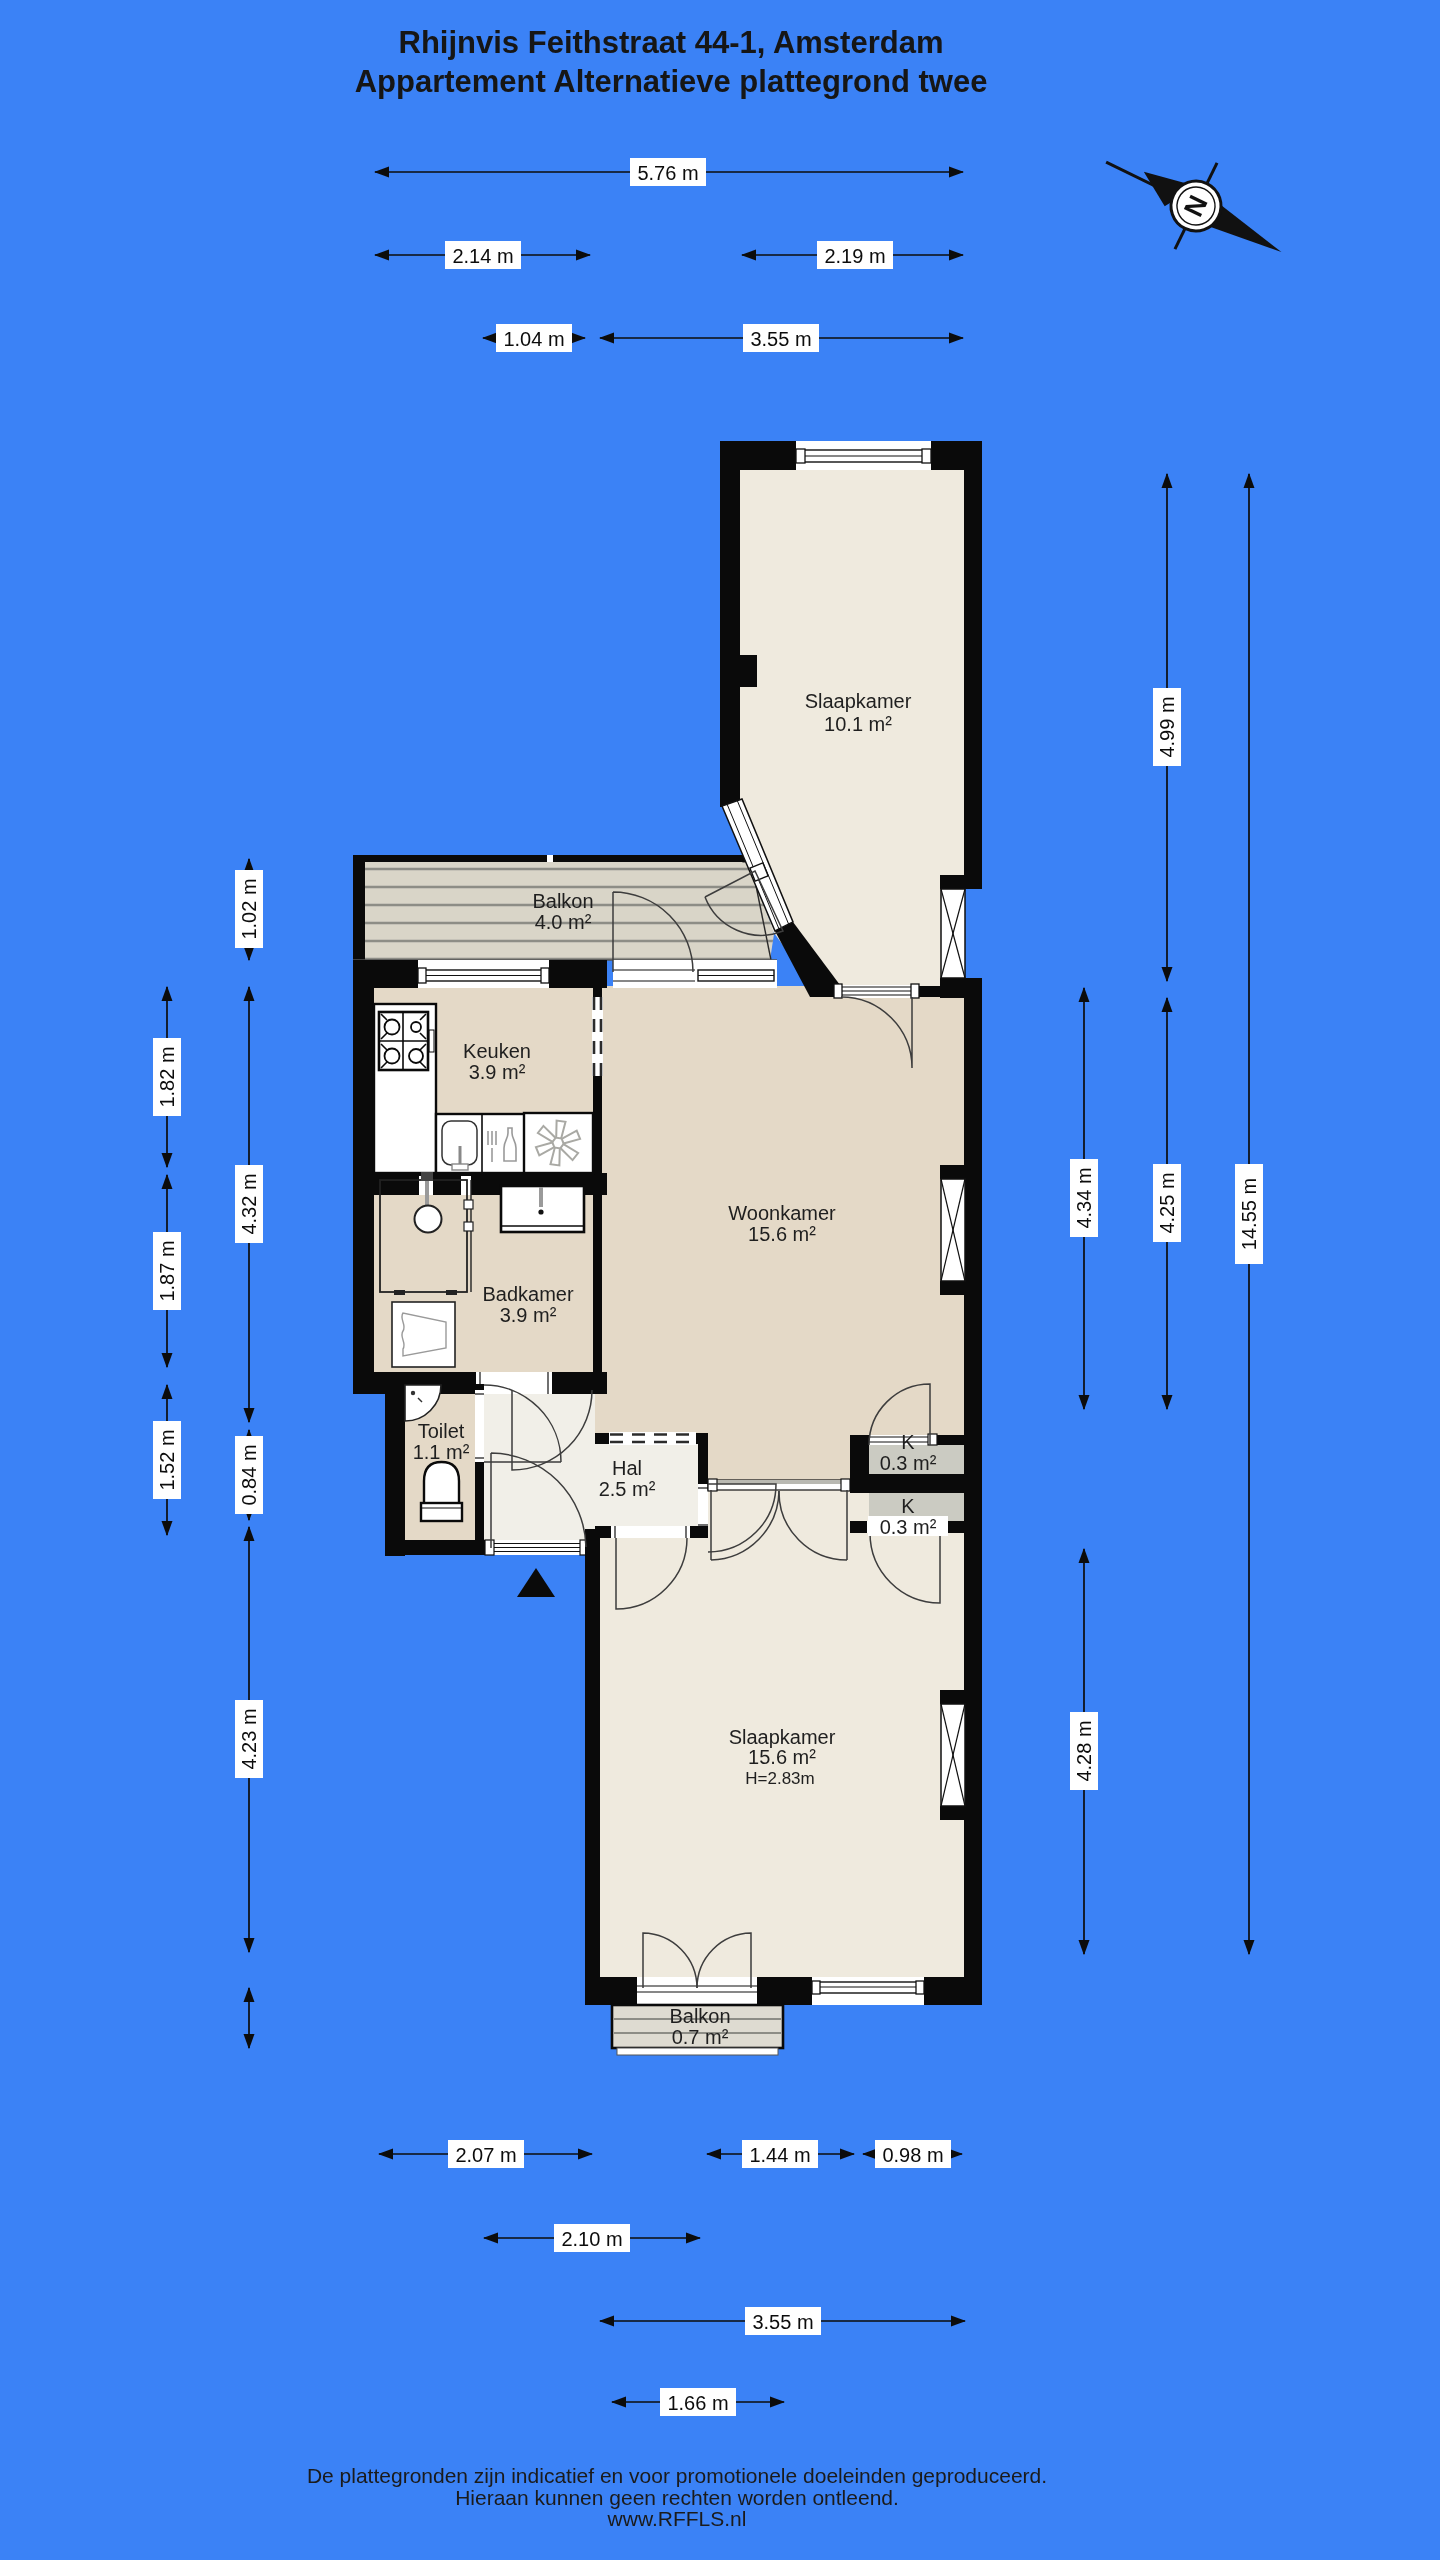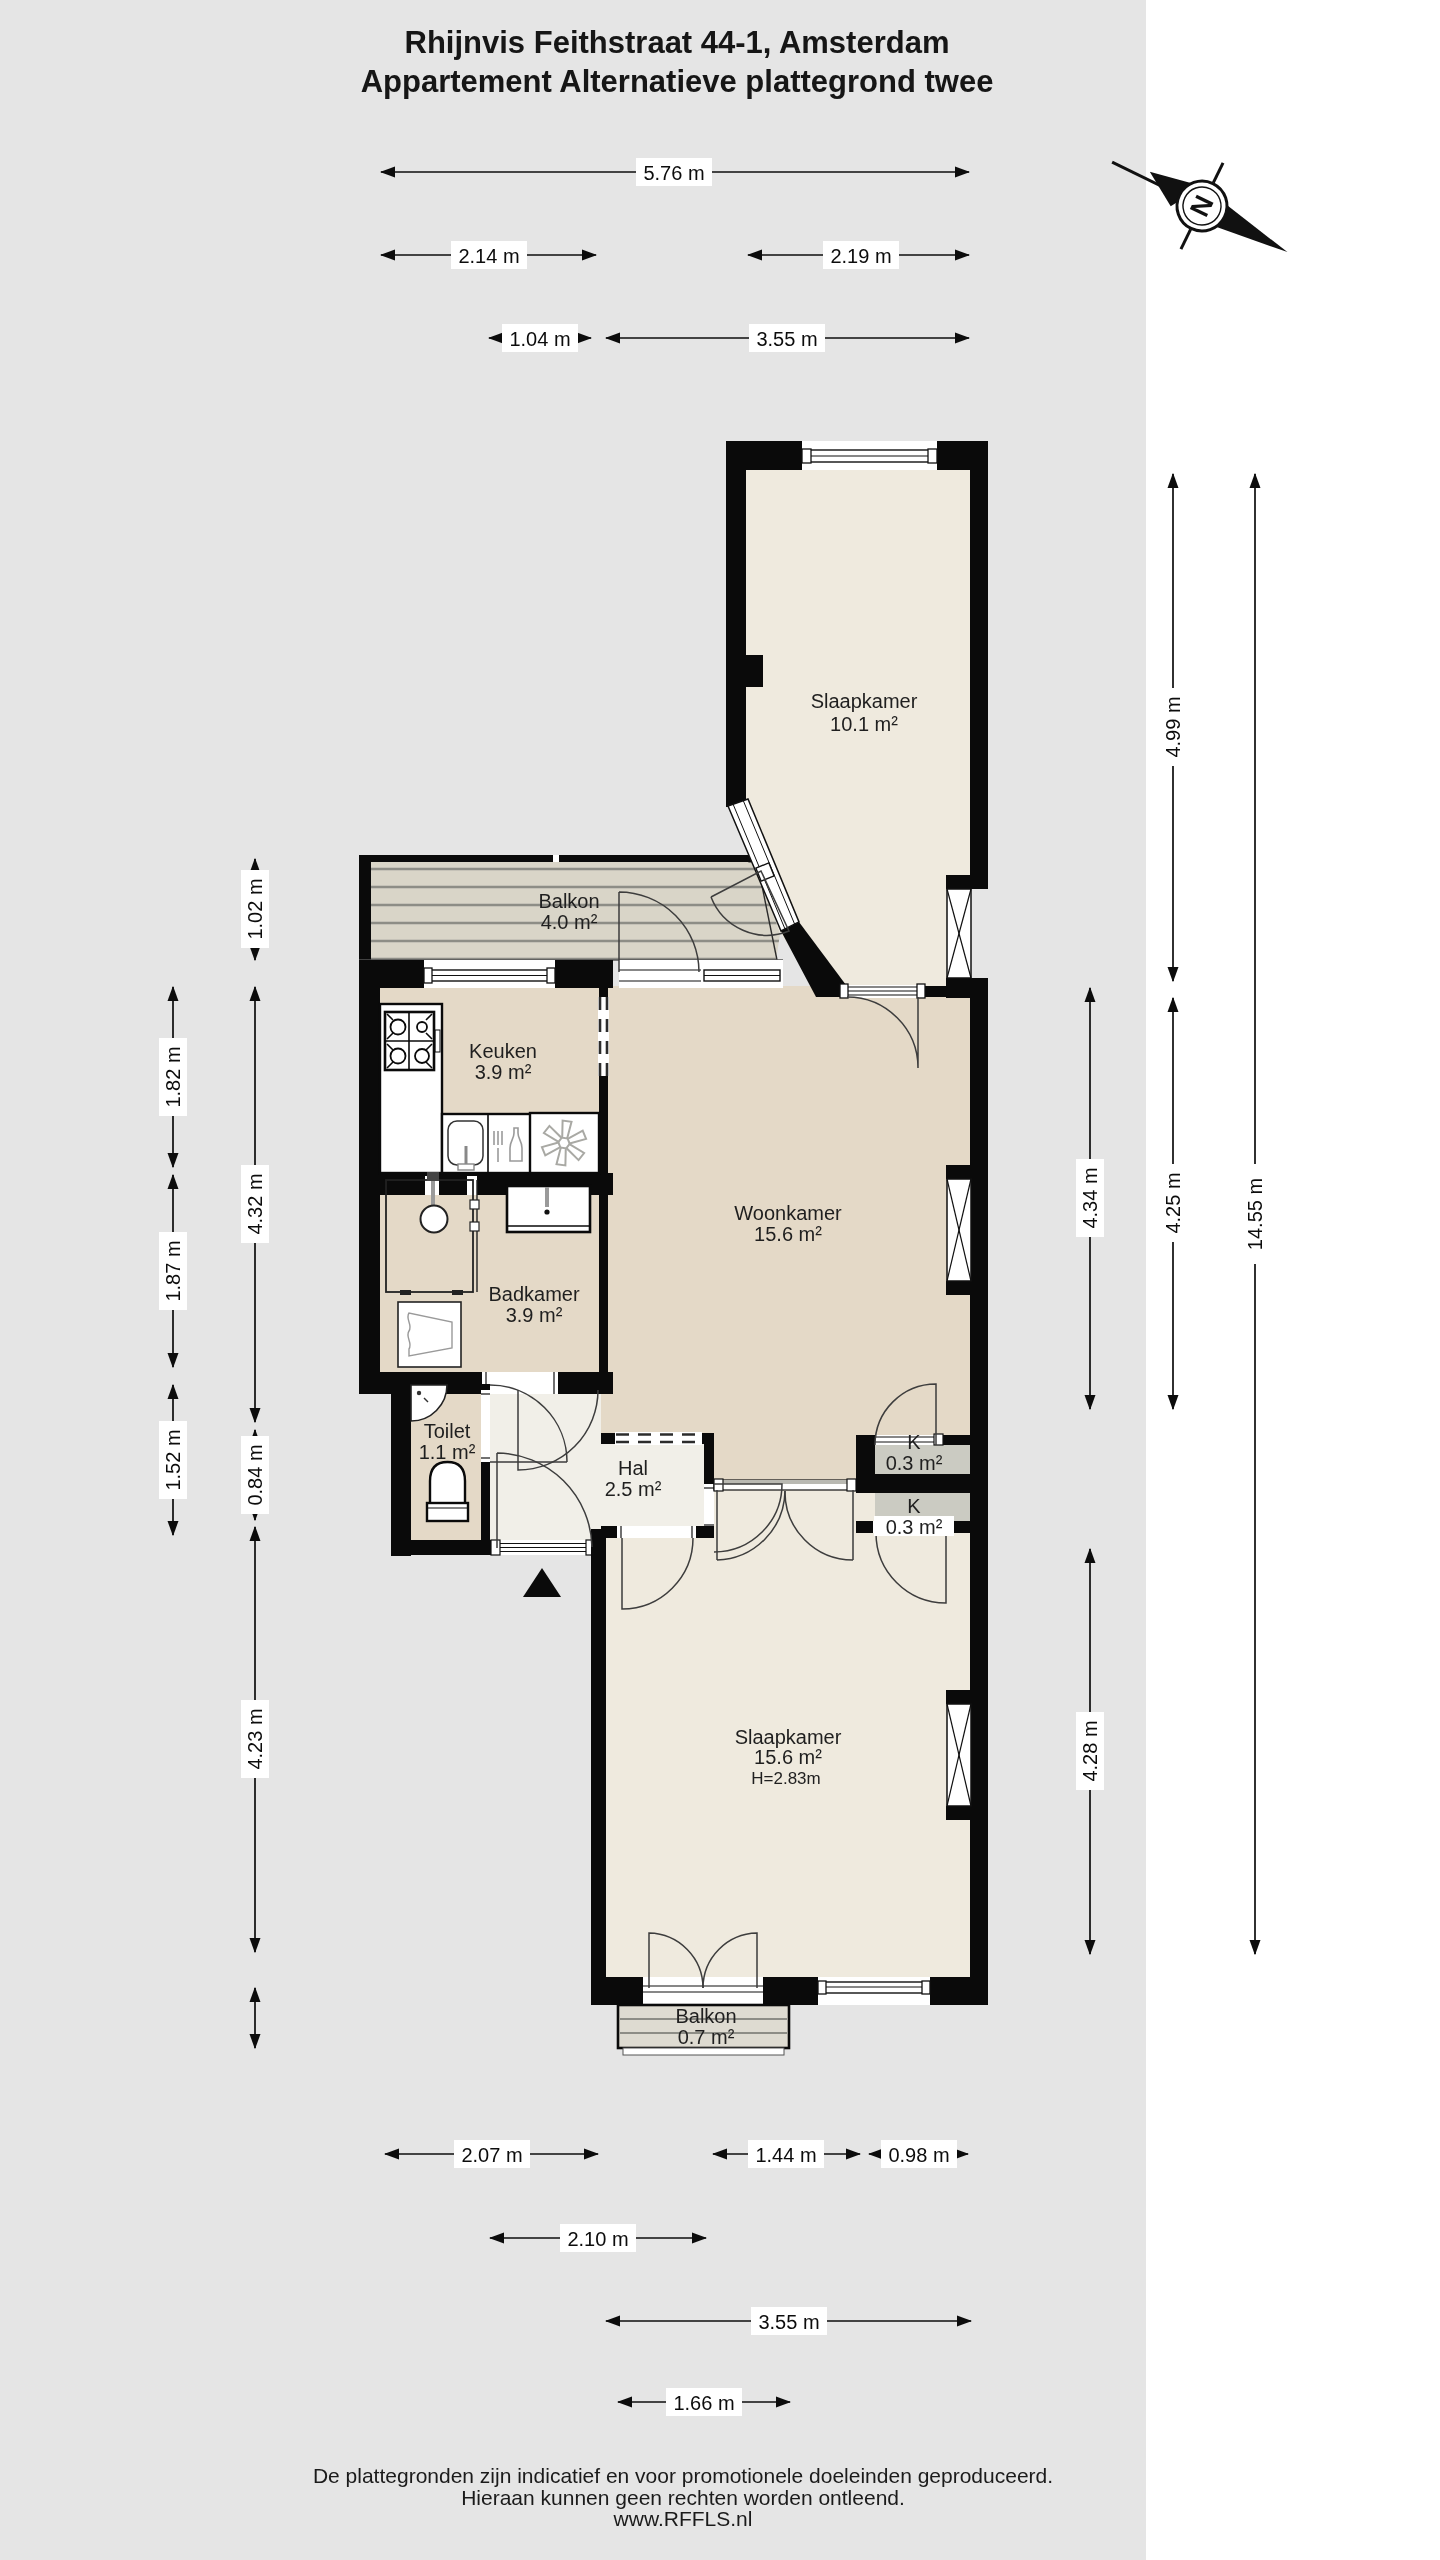--- a/index.html
+++ b/index.html
@@ -1,16 +1,16 @@
 <!DOCTYPE html>
 <html><head>
 <meta charset="utf-8">
 <style>
 html,body{margin:0;padding:0;background:#fff;}
-#page{width:1140px;height:2560px;position:relative;background:#e5e5e5;padding-left:6px;}
+#page{width:1440px;height:2560px;position:relative;background:#3b82f6;}
 svg{display:block;font-family:"Liberation Sans",sans-serif;}
 .rl{font:20px "Liberation Sans",sans-serif;fill:#1f1f1f;text-anchor:middle;}
 .rls{font:17px "Liberation Sans",sans-serif;fill:#1f1f1f;text-anchor:middle;}
 .dim{font:20px "Liberation Sans",sans-serif;fill:#0c0c0c;text-anchor:middle;}
 .ttl{font:bold 31px "Liberation Sans",sans-serif;fill:#161616;text-anchor:middle;}
 .ftr{font:21px "Liberation Sans",sans-serif;fill:#1b1b1b;text-anchor:middle;}
 </style>
 </head>
 <body>
 <div id="page">

